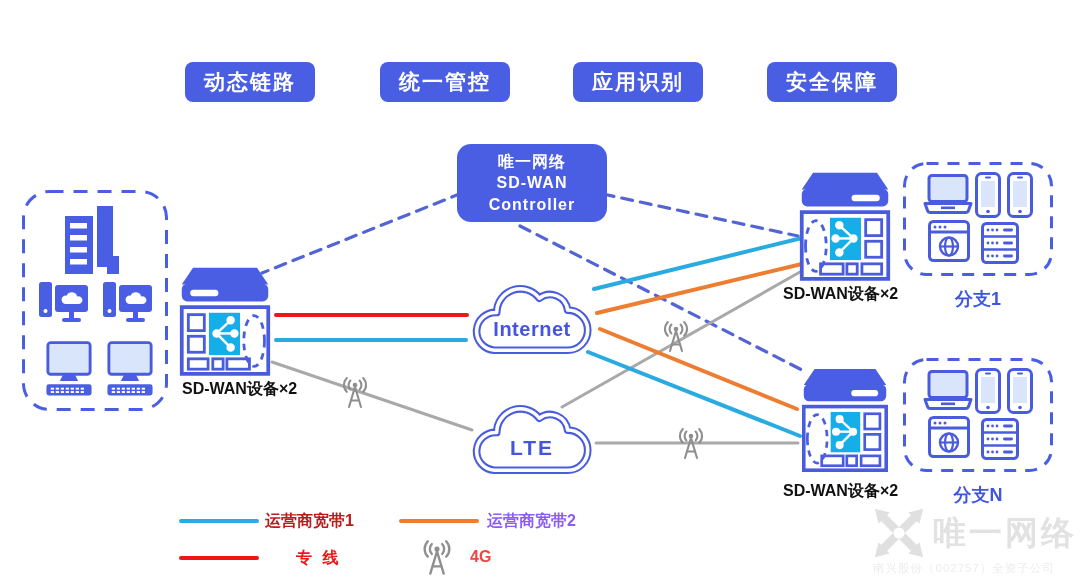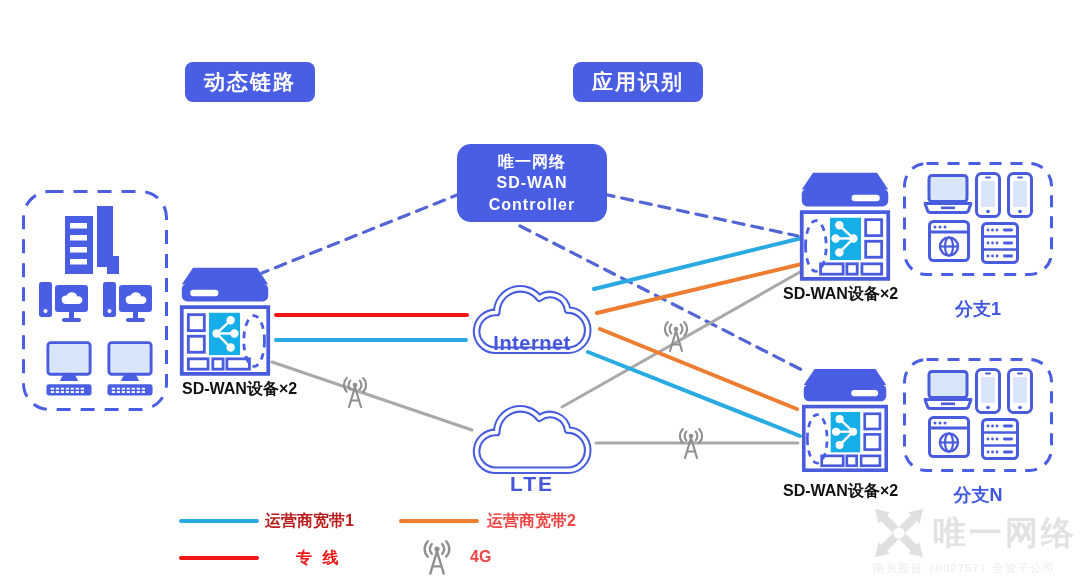--- a/index.html
+++ b/index.html
@@ -7,31 +7,31 @@
   #canvas{position:relative;width:1080px;height:584px;background:#ffffff;overflow:hidden;padding-left:19px;}
   svg.layer{position:absolute;left:0;top:0;z-index:1;}
   .badge{position:absolute;top:62px;width:130px;height:40px;background:#4a5ee4;color:#fff;
          font-size:21px;font-weight:bold;border-radius:8px;display:flex;align-items:center;
          justify-content:center;letter-spacing:2px;z-index:4;}
   .b1{left:185px;} .b2{left:380px;} .b3{left:573px;} .b4{left:767px;}
   .controller{position:absolute;left:457px;top:144px;width:150px;height:78px;background:#4a5ee4;
          color:#fff;border-radius:14px;display:flex;flex-direction:column;align-items:center;
          justify-content:center;font-weight:bold;font-size:16px;line-height:1.35;z-index:4;letter-spacing:1px;}
   .cloud-label{position:absolute;color:#4456de;font-weight:bold;z-index:3;transform:translateX(-50%);}
-  .lbl-internet{left:532px;top:318px;font-size:20px;letter-spacing:0.5px;margin-top:14px;}
-  .lbl-lte{left:532px;top:436px;font-size:21px;letter-spacing:2px;margin-top:36px;}
+  .lbl-internet{left:532px;top:318px;font-size:20px;letter-spacing:0.5px;}
+  .lbl-lte{left:532px;top:436px;font-size:21px;letter-spacing:2px;}
   .dev-label{position:absolute;color:#111;font-weight:bold;font-size:16px;z-index:3;white-space:nowrap;}
   .dl-left{left:182px;top:379px;} .dl-rt{left:783px;top:284px;} .dl-rb{left:783px;top:481px;}
   .branch-label{position:absolute;color:#3d55e0;font-weight:bold;font-size:18px;z-index:3;transform:translateX(-50%);}
-  .bl-1{left:978px;top:297px;} .bl-n{left:978px;top:483px;}
+  .bl-1{left:978px;top:287px;} .bl-n{left:978px;top:483px;}
   .hq-label{position:absolute;left:95px;top:423px;transform:translateX(-50%);color:#4a5ee4;
          font-weight:bold;font-size:18px;letter-spacing:2px;z-index:3;white-space:nowrap;}
   .legend-text{position:absolute;font-weight:bold;font-size:16px;z-index:3;white-space:nowrap;}
   .lg-b1{left:265px;top:511px;color:#b91c1c;}
-  .lg-b2{left:487px;top:511px;color:#ef4444;}
+  .lg-b2{left:487px;top:511px;color:#8b5cf6;}
   .lg-red{left:296px;top:548px;color:#f01616;letter-spacing:3px;}
   .lg-4g{left:470px;top:548px;color:#ef4444;}
   .wm{position:absolute;right:4px;bottom:8px;width:222px;z-index:5;}
   .wm-row{display:flex;align-items:center;gap:8px;}
   .wm-brand{color:#e2e2e2;font-weight:bold;font-size:33px;letter-spacing:3px;white-space:nowrap;}
   .wm-sub{color:#ececec;font-size:11.5px;margin-top:2px;letter-spacing:1px;white-space:nowrap;}
 </style>
 </head>
 <body>
 
@@ -248,21 +248,23 @@
       <line x1="181" y1="521" x2="257" y2="521" stroke="#29abe2" stroke-width="4"></line>
       <line x1="401" y1="521" x2="477" y2="521" stroke="#ed7d31" stroke-width="4"></line>
       <line x1="181" y1="558" x2="257" y2="558" stroke="#f01616" stroke-width="4"></line>
     </g>
     <g transform="translate(437,558)">
       <use href="#sym-antenna" x="-16" y="-19" width="32" height="38"></use>
     </g>
   </svg>
 
   <div class="badge b1">动态链路</div>
+  <div class="badge b2">统一管控</div>
   <div class="badge b3">应用识别</div>
+  <div class="badge b4">安全保障</div>
 
   <div class="controller">
     <span>唯一网络</span>
     <span>SD-WAN</span>
     <span>Controller</span>
   </div>
 
   <div class="cloud-label lbl-internet">Internet</div>
   <div class="cloud-label lbl-lte">LTE</div>
 

